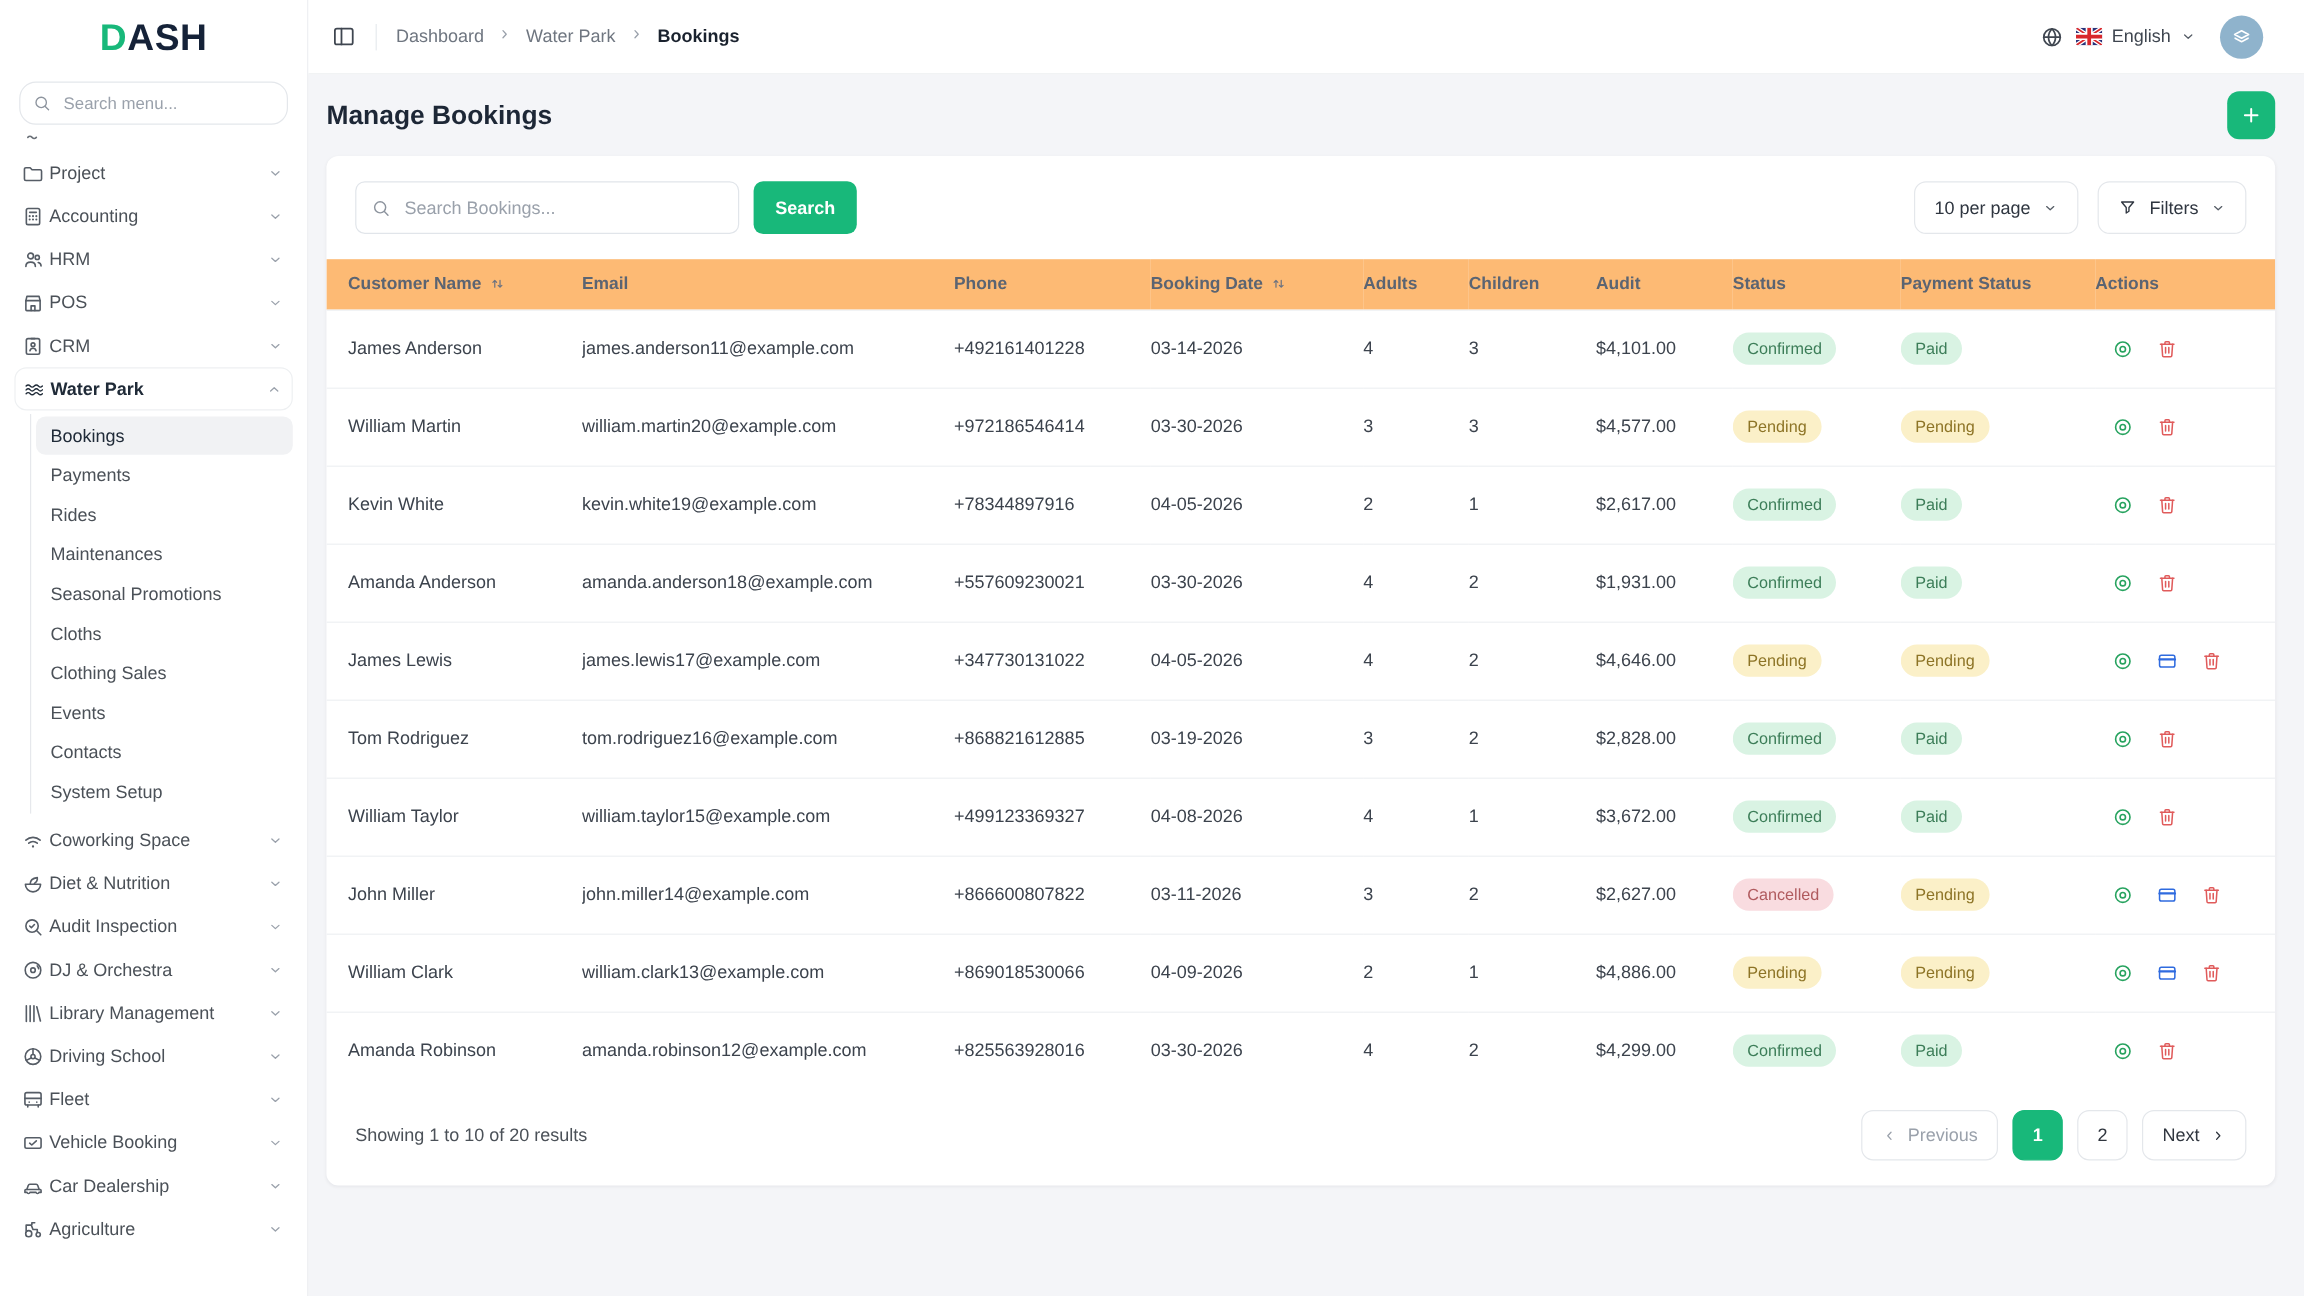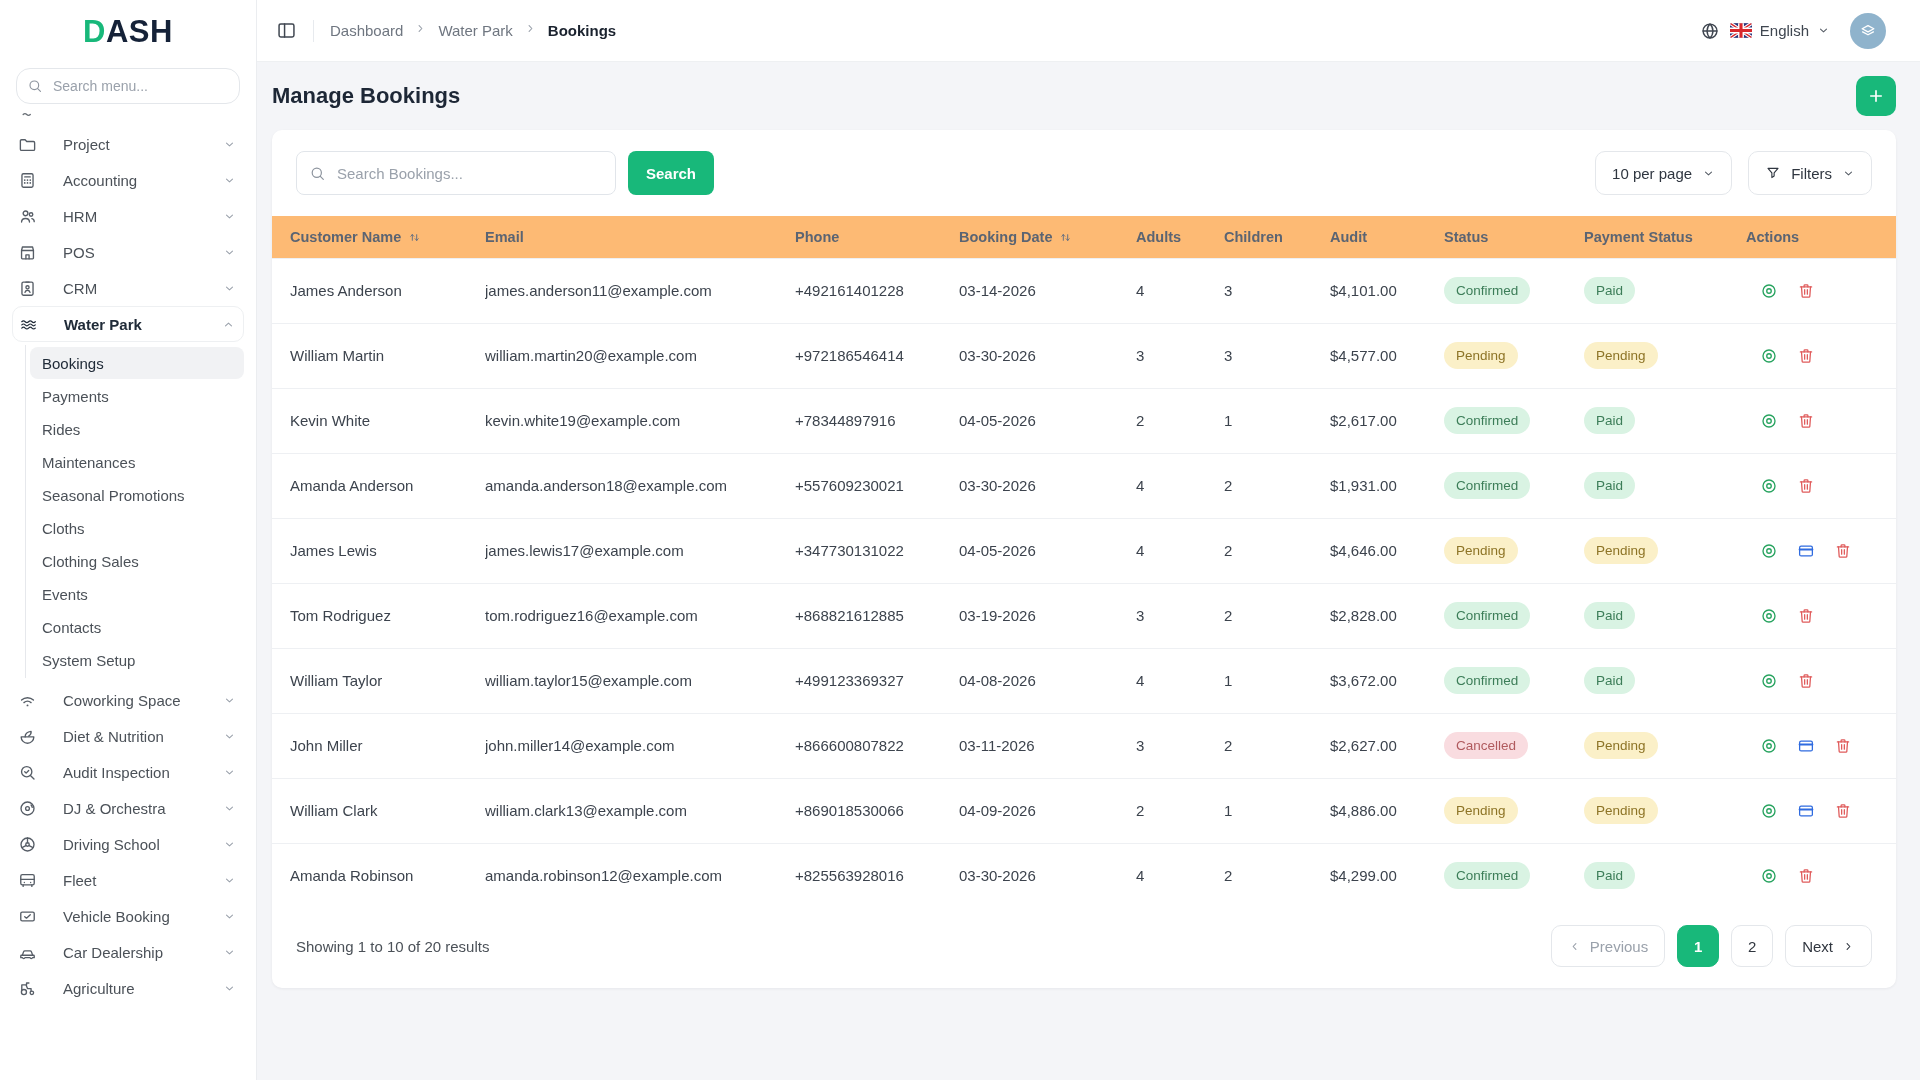--- a/index.html
+++ b/index.html
@@ -20,21 +20,21 @@
   .logo .rest { color:#152238; }
   .search-box { margin:4px 16px 8px; height:36px; border:1px solid #e4e7eb; border-radius:14px;
                 display:flex; align-items:center; gap:8px; padding:0 10px; color:#8d949e; }
   .search-box svg { width:16px; height:16px; }
   .search-box input { border:none; outline:none; flex:1; font-size:14px; color:#374151;
                       background:transparent; font-family:inherit; }
   .search-box input::placeholder { color:#9aa1ab; }
   .nav { flex:1; overflow:hidden; padding:0 12px; }
   .partial { height:14px; overflow:hidden; padding-left:8px; color:#6a7077; }
   .partial .icn { display:block; width:19px; height:19px; margin-top:-7px; }
-  .nav-item { height:36px; display:flex; align-items:center; gap:26px; padding:0 8px 0 6px;
+  .nav-item { height:36px; display:flex; align-items:center; gap:4px; padding:0 8px 0 6px;
               color:#4b5158; font-size:15px; cursor:pointer; border-radius:8px; }
   .nav-item .nicon { width:19px; height:19px; color:#565d66; flex:none; }
   .nav-item .nlabel { white-space:nowrap; }
   .nav-item .chev { margin-left:auto; width:13px; height:13px; color:#9aa1ab; flex:none; }
   .group-header { font-weight:700; color:#202b38; border:1px solid #eef0f2; border-radius:10px; }
   .group-header .nicon { color:#202b38; }
   .submenu { margin:3px 0 4px 13px; border-left:1px solid #e6e8ec; padding:1px 0 1px 4px; }
   .sub-item { height:32px; display:flex; align-items:center; padding:0 12px; margin:1px 0;
               font-size:15px; color:#4b5158; border-radius:8px; cursor:pointer; white-space:nowrap; }
   .sub-item.active { background:#f1f2f4; color:#202b38; }
@@ -290,20 +290,34 @@
         </div>
         <div class="nav-item">
           <span class="nicon">
             <svg viewBox="0 0 24 24" fill="none" stroke="currentColor" stroke-width="1.7" stroke-linecap="round" stroke-linejoin="round">
               <circle cx="12" cy="12" r="8.2"></circle>
               <circle cx="12" cy="12" r="2.4"></circle>
               <path d="M16.5 7.5a6.5 6.5 0 0 1 1.5 3"></path>
             </svg>
           </span>
           <span class="nlabel">DJ &amp; Orchestra</span>
+          <span class="chev">
+            <svg viewBox="0 0 24 24" fill="none" stroke="currentColor" stroke-width="2" stroke-linecap="round" stroke-linejoin="round">
+              <path d="m6.5 9.5 5.5 5 5.5-5"></path>
+            </svg>
+          </span>
+        </div>
+        <div class="nav-item">
+          <span class="nicon">
+            <svg viewBox="0 0 24 24" fill="none" stroke="currentColor" stroke-width="1.7" stroke-linecap="round" stroke-linejoin="round">
+              <path d="M5 4v16.5M9 4v16.5M13 4v16.5"></path>
+              <path d="m16 5 3.8 15"></path>
+            </svg>
+          </span>
+          <span class="nlabel">Library Management</span>
           <span class="chev">
             <svg viewBox="0 0 24 24" fill="none" stroke="currentColor" stroke-width="2" stroke-linecap="round" stroke-linejoin="round">
               <path d="m6.5 9.5 5.5 5 5.5-5"></path>
             </svg>
           </span>
         </div>
         <div class="nav-item">
           <span class="nicon">
             <svg viewBox="0 0 24 24" fill="none" stroke="currentColor" stroke-width="1.7" stroke-linecap="round" stroke-linejoin="round">
               <circle cx="12" cy="12" r="8.2"></circle>

